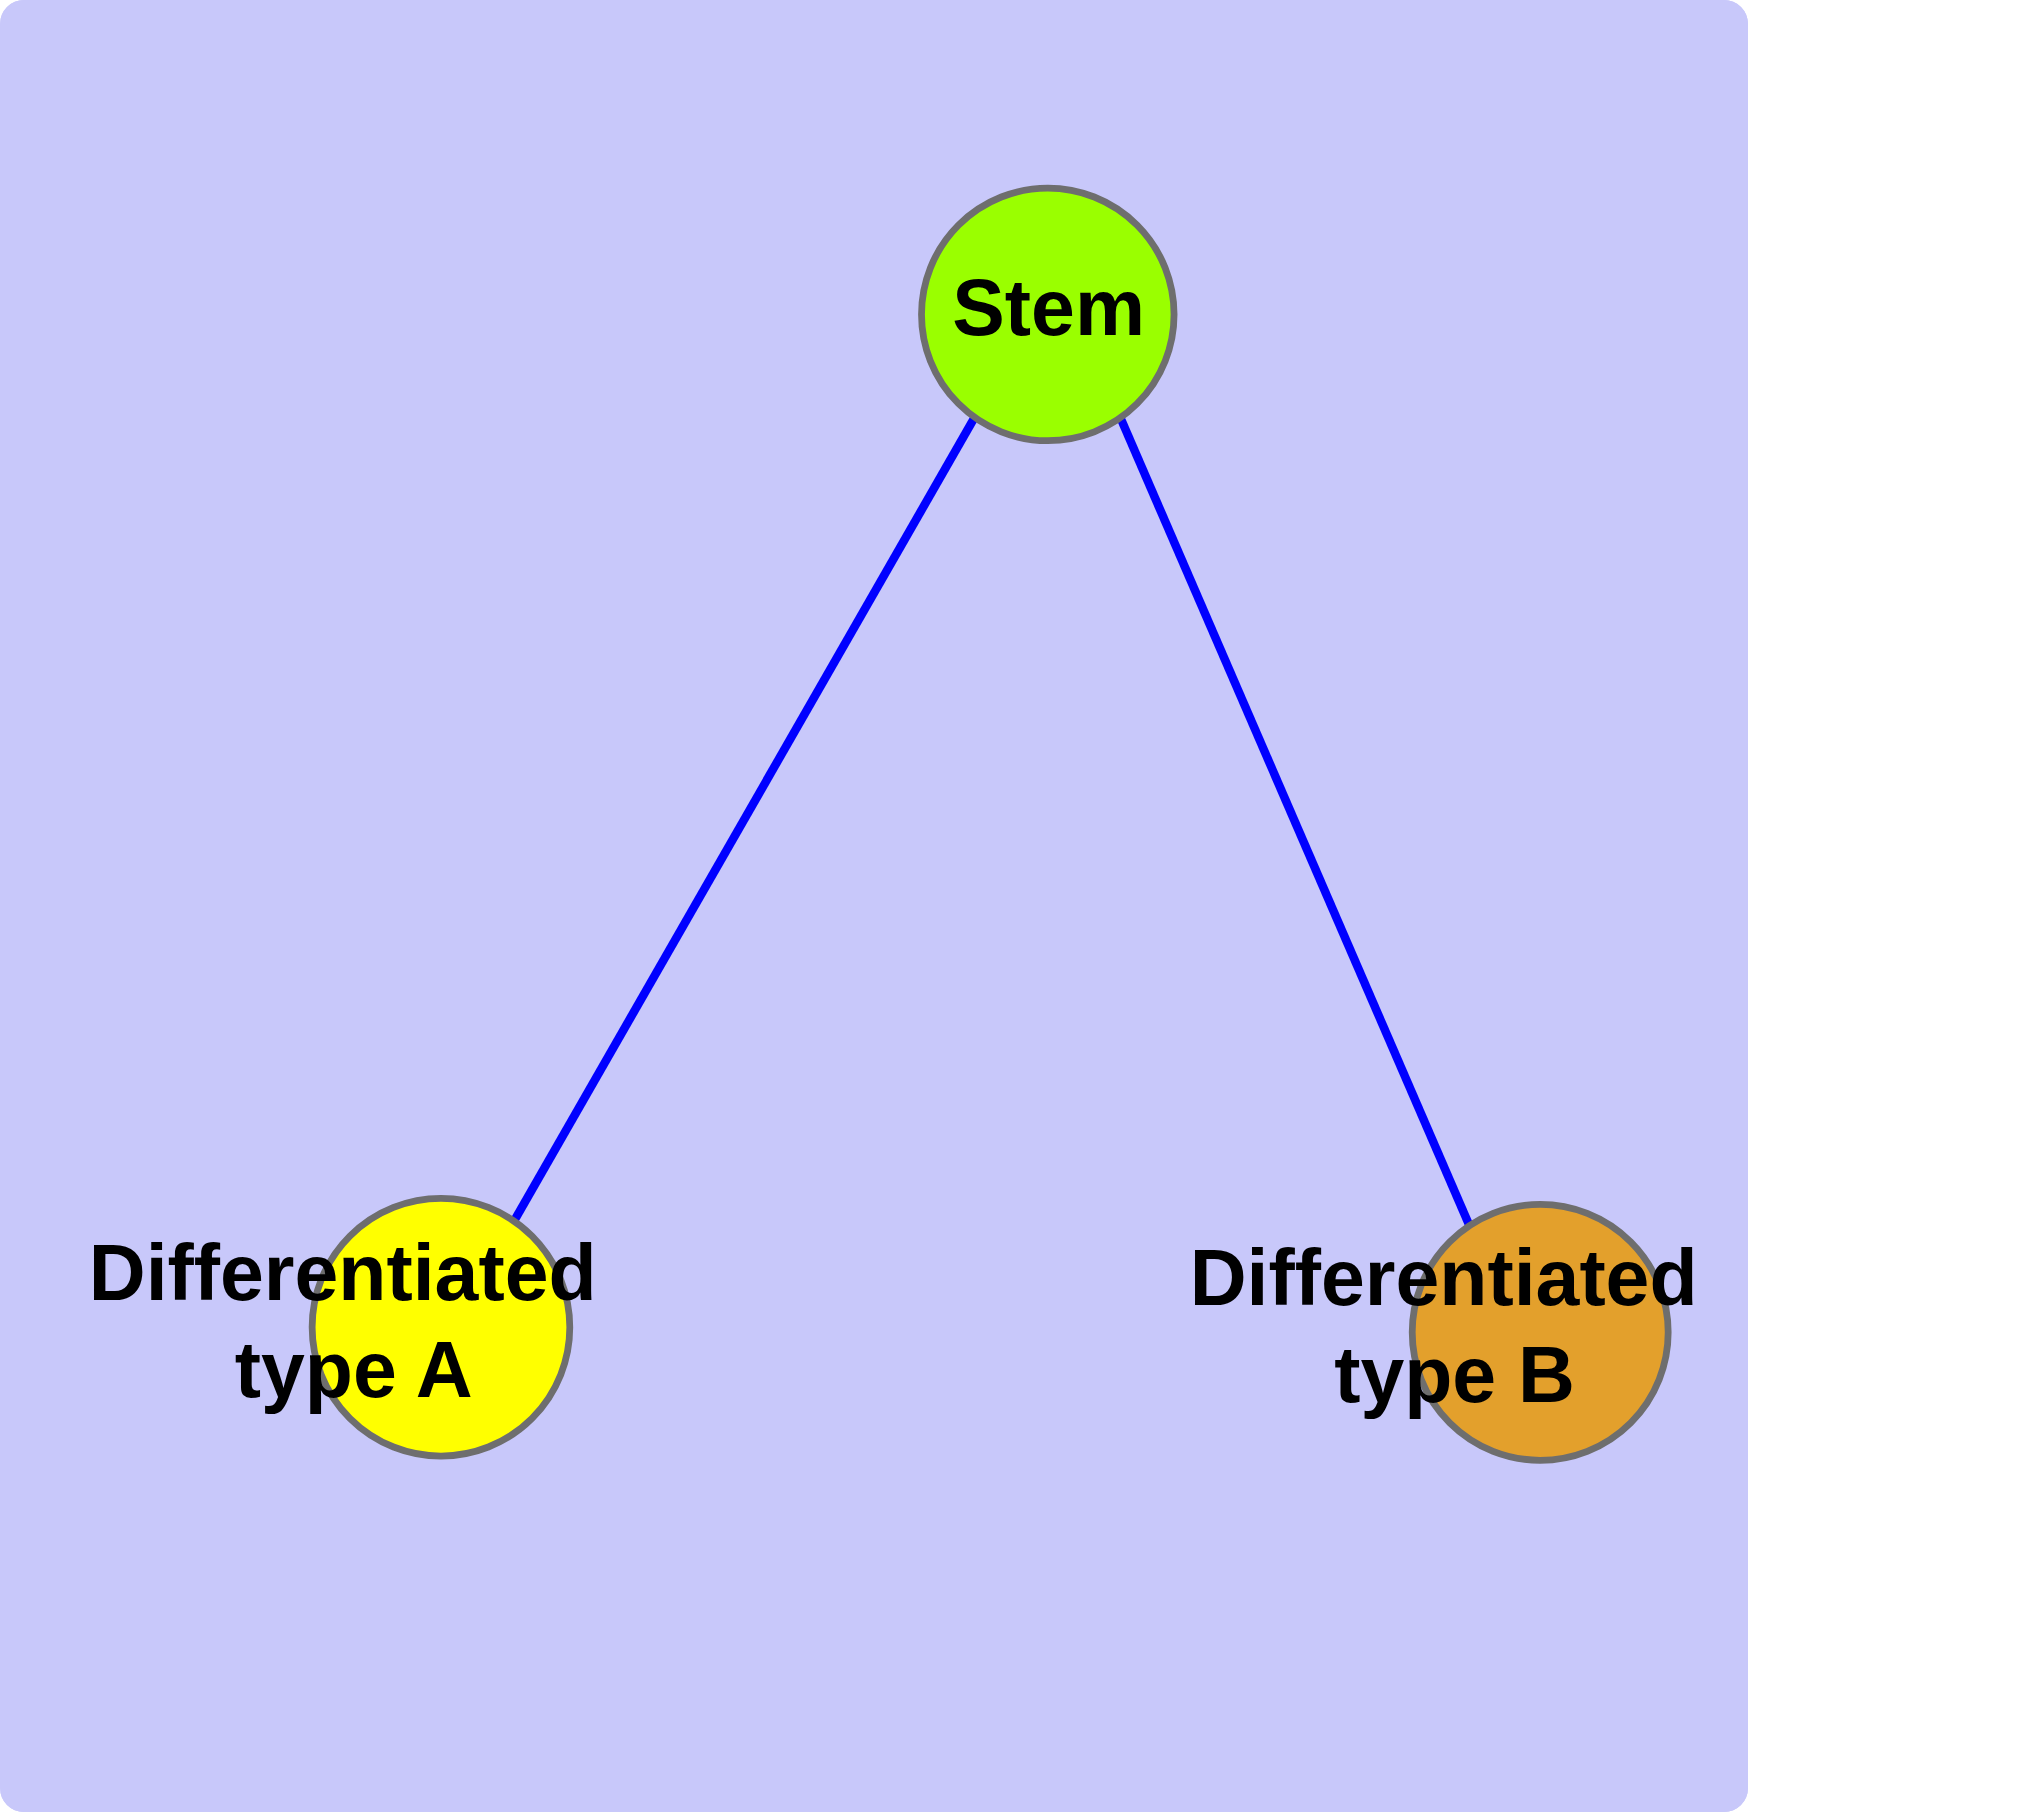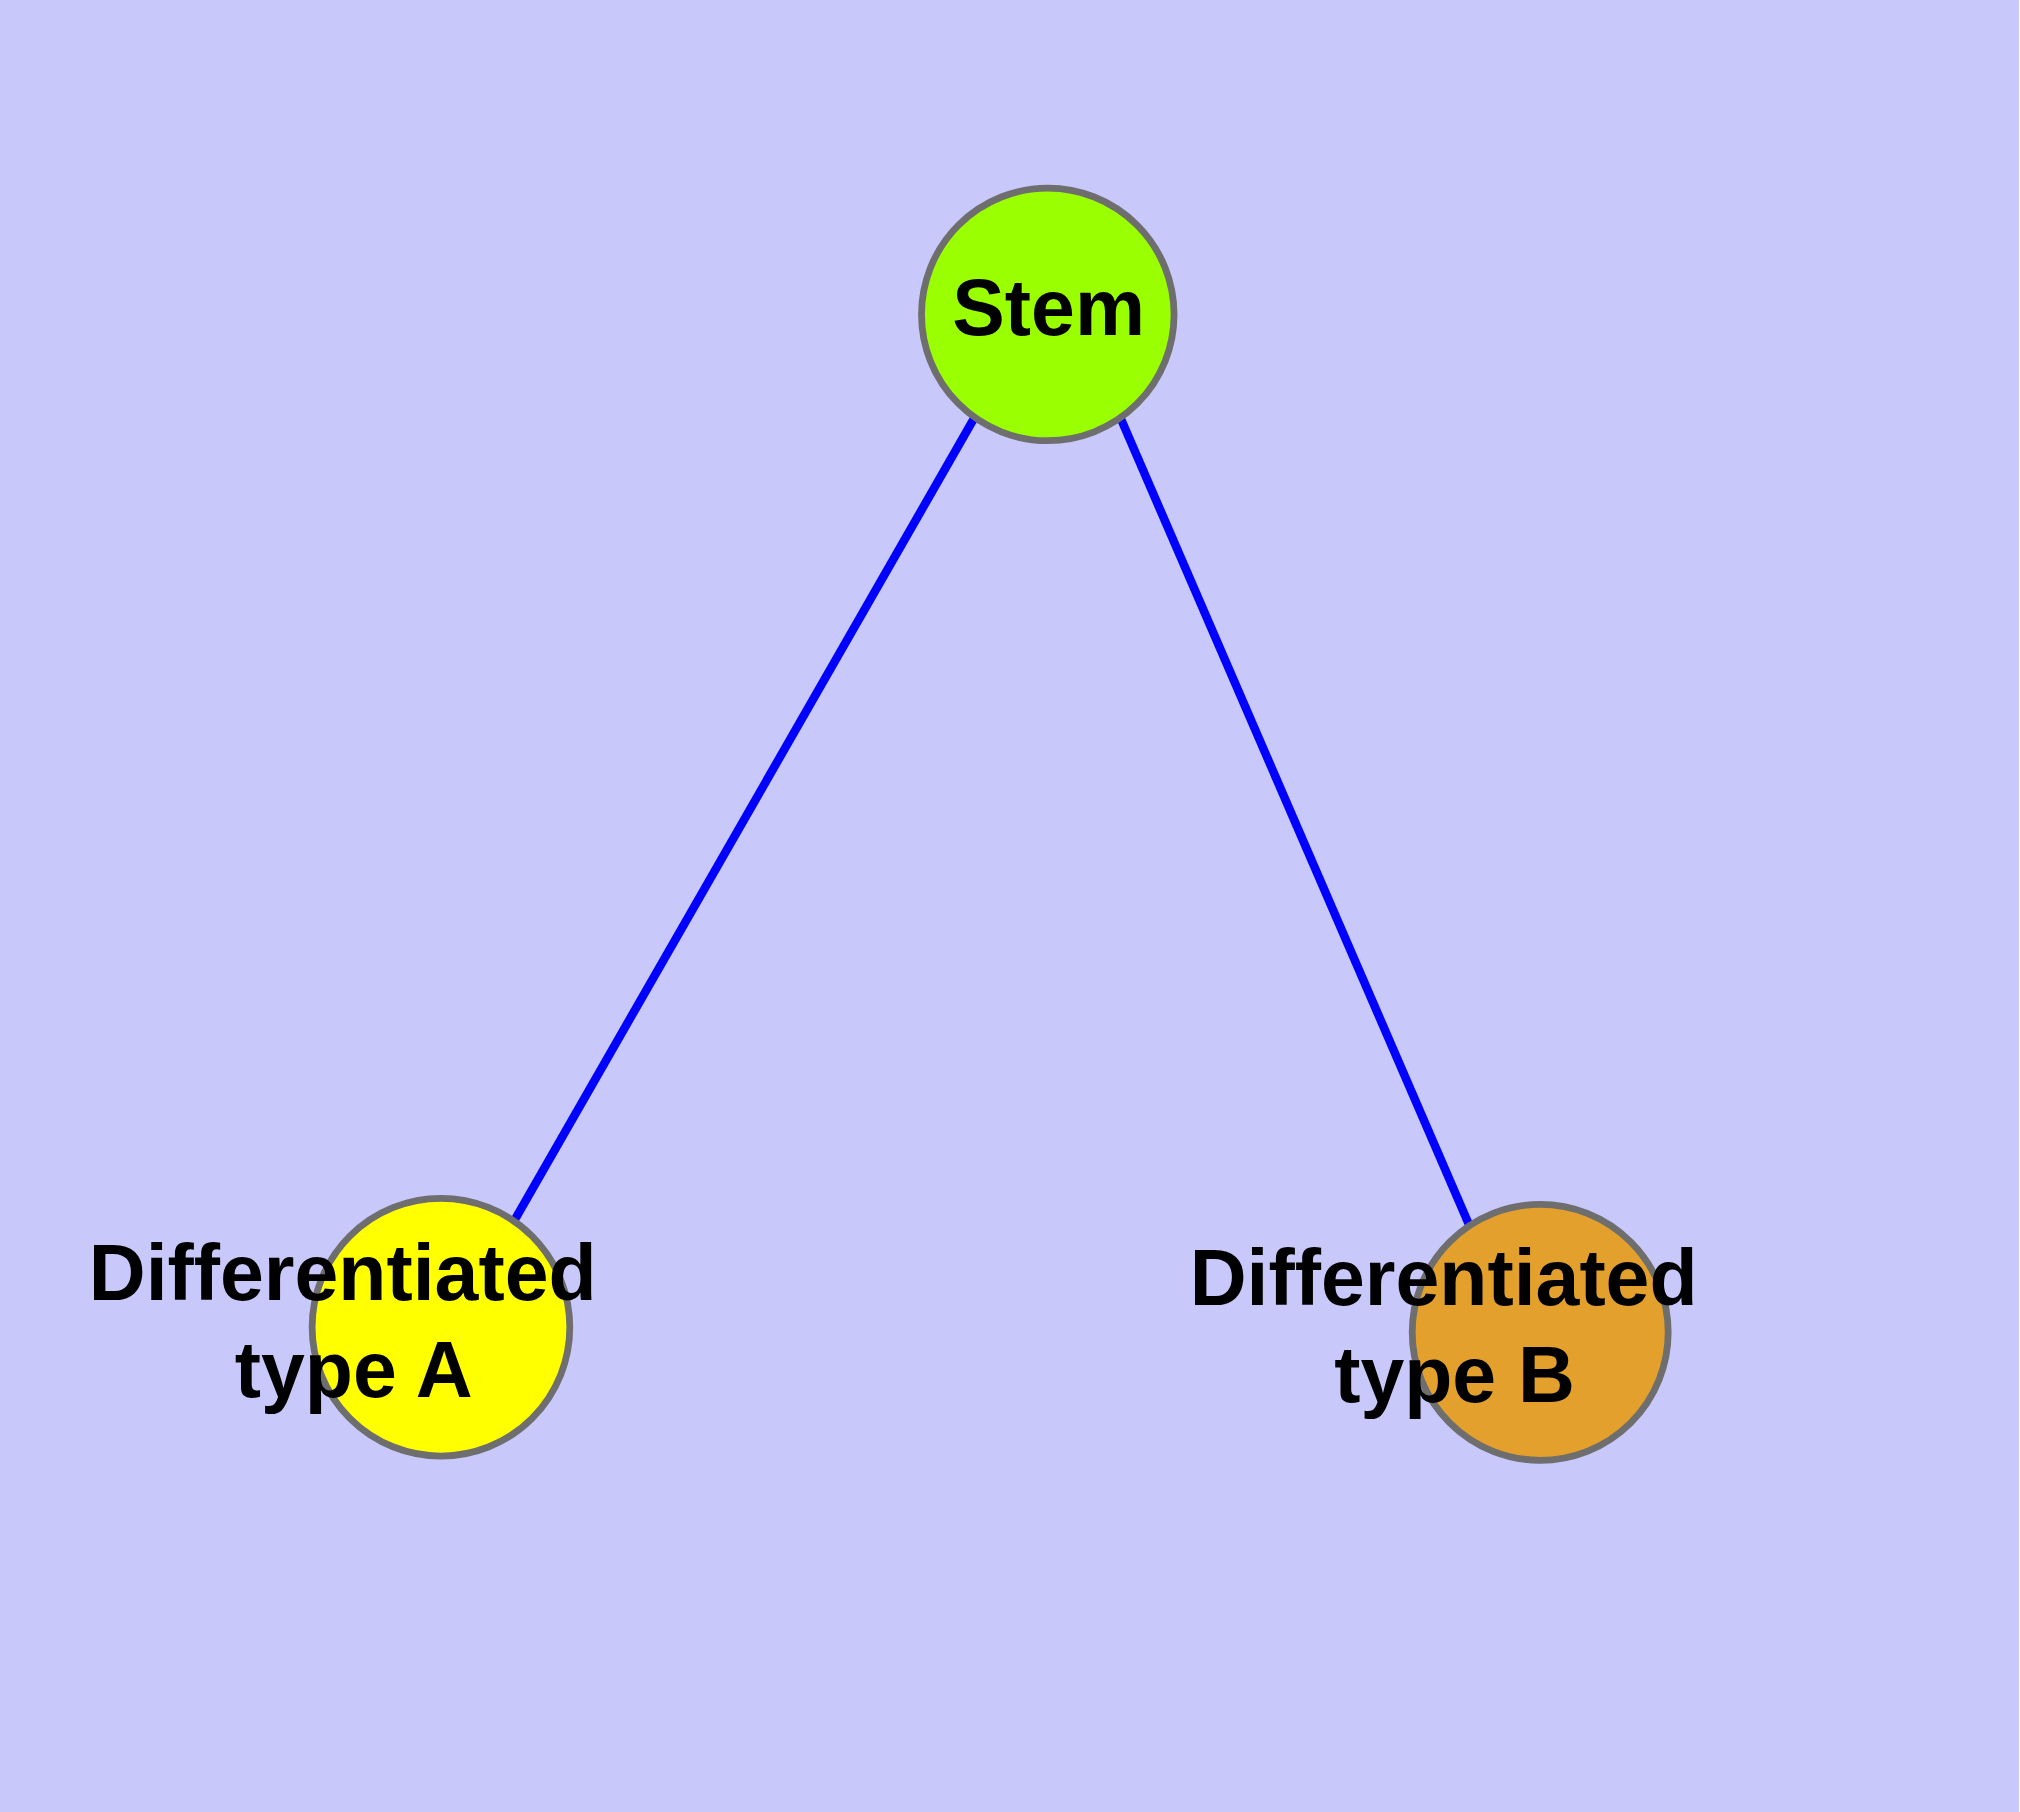--- a/index.html
+++ b/index.html
@@ -41,21 +41,21 @@
     text-anchor: middle;
     dominant-baseline: middle;
     paint-order: normal;
   }
   .label-single { font-size: 93px; }
   .label-multi  { font-size: 93px; }
 </style>
 </head>
 <body>
 
-<div id="stage" style="width: 2019px; height: 1812px; background: rgb(200, 200, 250);">
+<div id="stage" style="width: 1748px; height: 1812px; background: rgb(200, 200, 250); border-radius: 24px;">
   <svg id="graph" viewBox="0 0 2384 2138" xmlns="http://www.w3.org/2000/svg" style="width: 2021px; height: 1812px;">
 
     <rect id="bg-rect" x="0" y="0" width="2384" height="2138" fill="#c8c8fa"></rect>
 
     <g id="edges-layer">
       <line class="edge-line" id="edge-0" x1="1150" y1="492" x2="606" y2="1441" stroke="#0000ff" stroke-width="10"></line>
       <line class="edge-line" id="edge-1" x1="1320" y1="489" x2="1733" y2="1445" stroke="#0000ff" stroke-width="10"></line>
     </g>
 
     <g id="nodes-layer">

